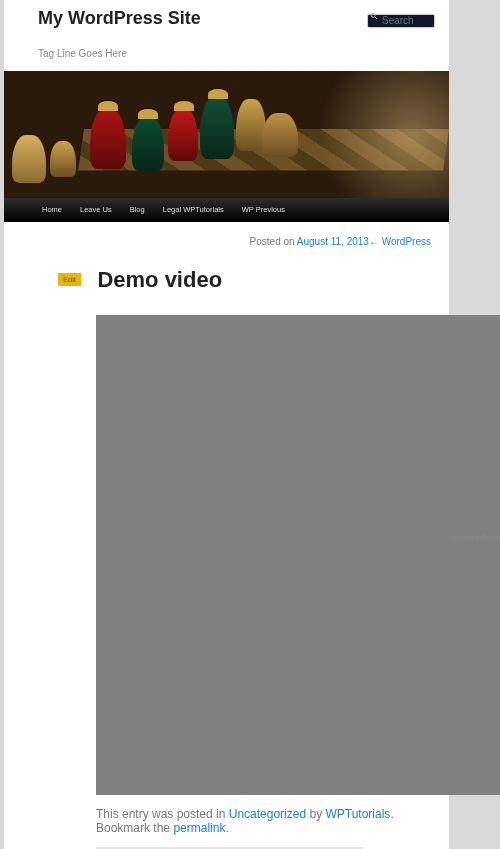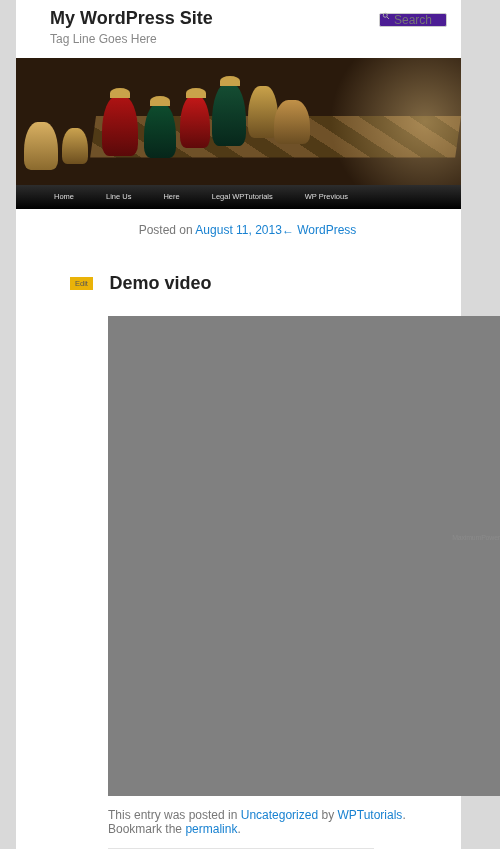--- a/index.html
+++ b/index.html
@@ -1,51 +1,51 @@
 <!DOCTYPE html>
 <html><head>
 <meta charset="utf-8">
 <style>
   * { box-sizing: border-box; margin: 0; padding: 0; }
   html, body { width: 500px; height: 849px; font-family: "Helvetica Neue", Arial, sans-serif; background: #d9d9d9; overflow: hidden; }
   .outer { width: 500px; height: 849px; position: relative; }
-  .frame { width: 445px; height: 849px; background: #fff; position: absolute; left: 16px; top: 0; }
+  .frame { width: 445px; height: 849px; background: #fff; position: absolute; left: 4px; top: 0; }
   .header { width: 100%; padding: 8px 16px 4px 34px; position: relative; }
   .site-title { font-size: 18px; font-weight: bold; color: #222; line-height: 1.2; }
-  .tagline { font-size: 12px; color: #888; margin-top: 2px; }
+  .tagline { font-size: 10px; color: #888; margin-top: 18px; }
   .search-wrap { position: absolute; right: 14px; top: 10px; }
-  .search-input { width: 68px; height: 14px; border: 1px solid #ccc; border-radius: 2px; font-size: 12px; padding: 0 2px 0 14px; color: #888; background:#4c1d95; }
+  .search-input { width: 68px; height: 14px; border: 1px solid #ccc; border-radius: 2px; font-size: 10px; padding: 0 2px 0 14px; color: #888; background:#0f172a; }
   .search-icon { position: absolute; left: 3px; top: 2px; width: 8px; height: 8px; }
   .search-icon svg { width: 8px; height: 8px; display:block; }
   .banner { width: 100%; height: 127px; margin-top: 8px; background: #2a1a0c; position: relative; overflow: hidden; }
   .banner .board { position:absolute; left:80px; right:0; top:58px; bottom:0; background:
     repeating-linear-gradient(45deg,#7b5a2d 0 18px,#594019 18px 36px);
     transform: skewX(-8deg) scaleY(.6); transform-origin: left top; filter: brightness(.9);}
   .banner .piece { position:absolute; border-radius: 40% 40% 20% 20% / 60% 60% 20% 20%; }
   .p1{left:8px; top:64px; width:34px; height:48px; background:linear-gradient(#d8b062,#8b6a2e);}
   .p2{left:46px; top:70px; width:26px; height:36px; background:linear-gradient(#caa24f,#6d4f1f);}
   .p3{left:86px; top:38px; width:36px; height:60px; background:linear-gradient(#b01313,#5a0909);}
   .p4{left:128px; top:46px; width:32px; height:54px; background:linear-gradient(#0e4d2e,#06261a);}
   .p5{left:164px; top:38px; width:30px; height:52px; background:linear-gradient(#c41818,#5f0a0a);}
   .p6{left:196px; top:26px; width:34px; height:62px; background:linear-gradient(#154e33,#07271b);}
   .p7{left:232px; top:28px; width:30px; height:52px; background:linear-gradient(#c9a24a,#6c4f21);}
   .p8{left:258px; top:42px; width:36px; height:44px; background:linear-gradient(#c19148,#6a4d22);}
   .hat { position:absolute; width:20px; height:10px; border-radius: 50% 50% 0 0; background:#c9a24a;}
   .h3{left:94px; top:30px;} .h4{left:134px; top:38px;} .h5{left:170px; top:30px;} .h6{left:204px; top:18px;}
   .banner .glow { position:absolute; right:0; top:0; width:180px; height:100%; background: radial-gradient(circle at 80% 50%, rgba(255,220,150,.4), transparent 60%);}
-  .nav { width:100%; height:24px; background: linear-gradient(#2d2d2d,#000); display:flex; align-items:center; padding-left:30px; gap:16px;}
+  .nav { width:100%; height:24px; background: linear-gradient(#2d2d2d,#000); display:flex; align-items:center; padding-left:30px; gap:2px;}
   .nav a { color:#ddd; font-size:7.5px; text-decoration:none; padding:0 8px; line-height:24px; display:inline-block;}
   .content { padding: 14px 18px 0 36px; }
-  .meta-row { display:flex; justify-content:center; font-size:12px; margin-bottom:36px;}
+  .meta-row { display:flex; justify-content:flex-end; font-size:10px; margin-bottom:20px;}
   .meta-left { color:#777; }
   .meta-left a { color:#1982d1; text-decoration:none; }
   .nav-prev { color:#1982d1; text-decoration:none; }
   .entry { padding-left:56px; }
   .edit-btn { display:inline-block; background:#eab308; color:#555; font-size:7.5px; padding:2px 5px; margin-left:-38px; margin-right:12px; vertical-align: middle;}
-  .post-title { font-size:18px; font-weight:bold; color:#222; display:inline-block; vertical-align: middle;}
+  .post-title { font-size:22px; font-weight:bold; color:#222; display:inline-block; vertical-align: middle;}
   .video-box { margin-top:22px; width: 408px; height: 480px; background:#808080; margin-left:0; }
   .posted-from { font-size:8px; color:#555; margin-top:20px; }
   .entry-meta { font-size:12px; color:#777; margin-top:12px; }
   .entry-meta a { color:#1982d1; text-decoration:none;}
   .reply-box { margin-top:12px; background:#e3e3e3; padding:10px 14px; width:266px;}
   .reply-title { font-size:11px; font-weight:bold; color:#333;}
   .watermark { position:absolute; right:0; top:534px; font-size:7px; color:#8a8a8a; letter-spacing:-.2px; }
 </style>
 </head>
 <body>
@@ -78,22 +78,22 @@
         <div class="hat h5"></div>
       <div class="piece p6"></div>
         <div class="hat h6"></div>
       <div class="piece p7"></div>
         <div class="piece p8"></div>
       <div class="glow"></div>
     </div>
 
     <div class="nav">
       <a>Home</a>
-      <a>Line Us</a>
-      <a>Here</a>
+      <a>Leave Us</a>
+      <a>Blog</a>
       <a>Legal WPTutorials</a>
       <a>WP Previous</a>
     </div>
 
     <div class="content">
       <div class="meta-row">
         <div class="meta-left">
           <span>Posted on </span><a>August 11, 2013</a>
         </div>
         <a class="nav-prev">← WordPress</a>

